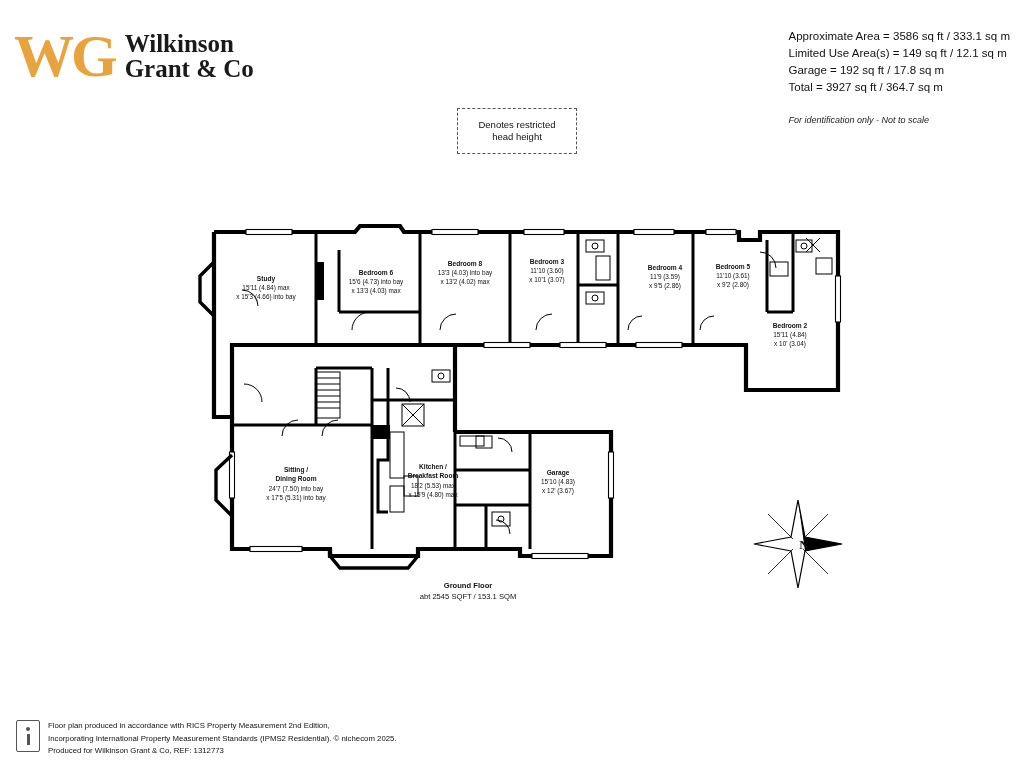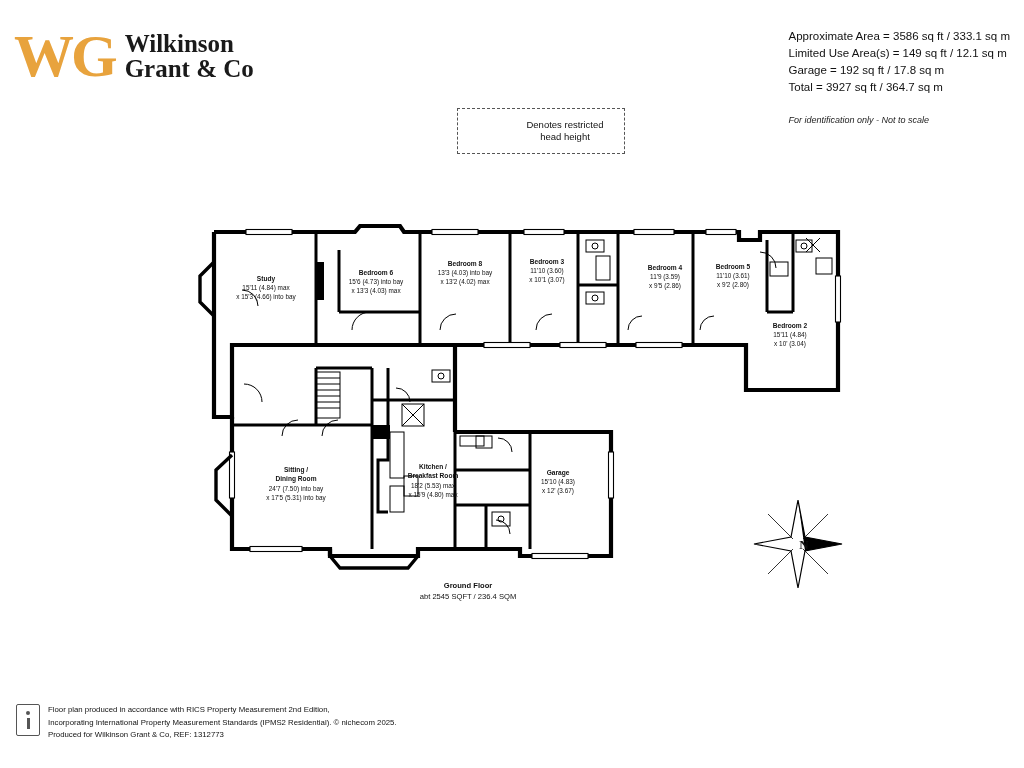--- a/index.html
+++ b/index.html
@@ -70,21 +70,20 @@
     width: 118px;
     height: 44px;
     border: 1px dashed #555;
     display: flex;
     align-items: center;
     justify-content: center;
     text-align: center;
     font-size: 9.5px;
     line-height: 1.3;
     color: #111;
-    padding-left: 48px;
   }
 
   
   .plan {
     position: absolute;
     left: 0;
     top: 0;
     width: 1024px;
     height: 768px;
   }
@@ -128,21 +127,21 @@
     font-weight: bold;
     font-size: 13px;
     color: #111;
     transform: translate(6px, 1px);
   }
 
   
   .footer {
     position: absolute;
     left: 16px;
-    bottom: 26px;
+    bottom: 10px;
     display: flex;
     align-items: flex-start;
   }
   .footer-icon {
     width: 22px;
     height: 30px;
     border: 1px solid #555;
     border-radius: 2px;
     margin-right: 8px;
     position: relative;
@@ -374,21 +373,21 @@
   </div>
 
   <div class="room" style="left:520px; top:468px; width:76px;">
     <div class="nm">Garage</div>
     <div>15'10 (4.83)</div>
     <div>x 12' (3.67)</div>
   </div>
 
   <div class="ground-label">
     <div class="t1">Ground Floor</div>
-    <div>abt 2545 SQFT / 236.4 SQM</div>
+    <div>abt 2545 SQFT / 153.1 SQM</div>
   </div>
 
   <div class="footer">
     <div class="footer-icon"></div>
     <div class="footer-text">
       <div>Floor plan produced in accordance with RICS Property Measurement 2nd Edition,</div>
       <div>Incorporating International Property Measurement Standards (IPMS2 Residential).  © nichecom   2025.</div>
       <div>Produced for Wilkinson Grant &amp; Co,  REF: 1312773</div>
     </div>
   </div>

